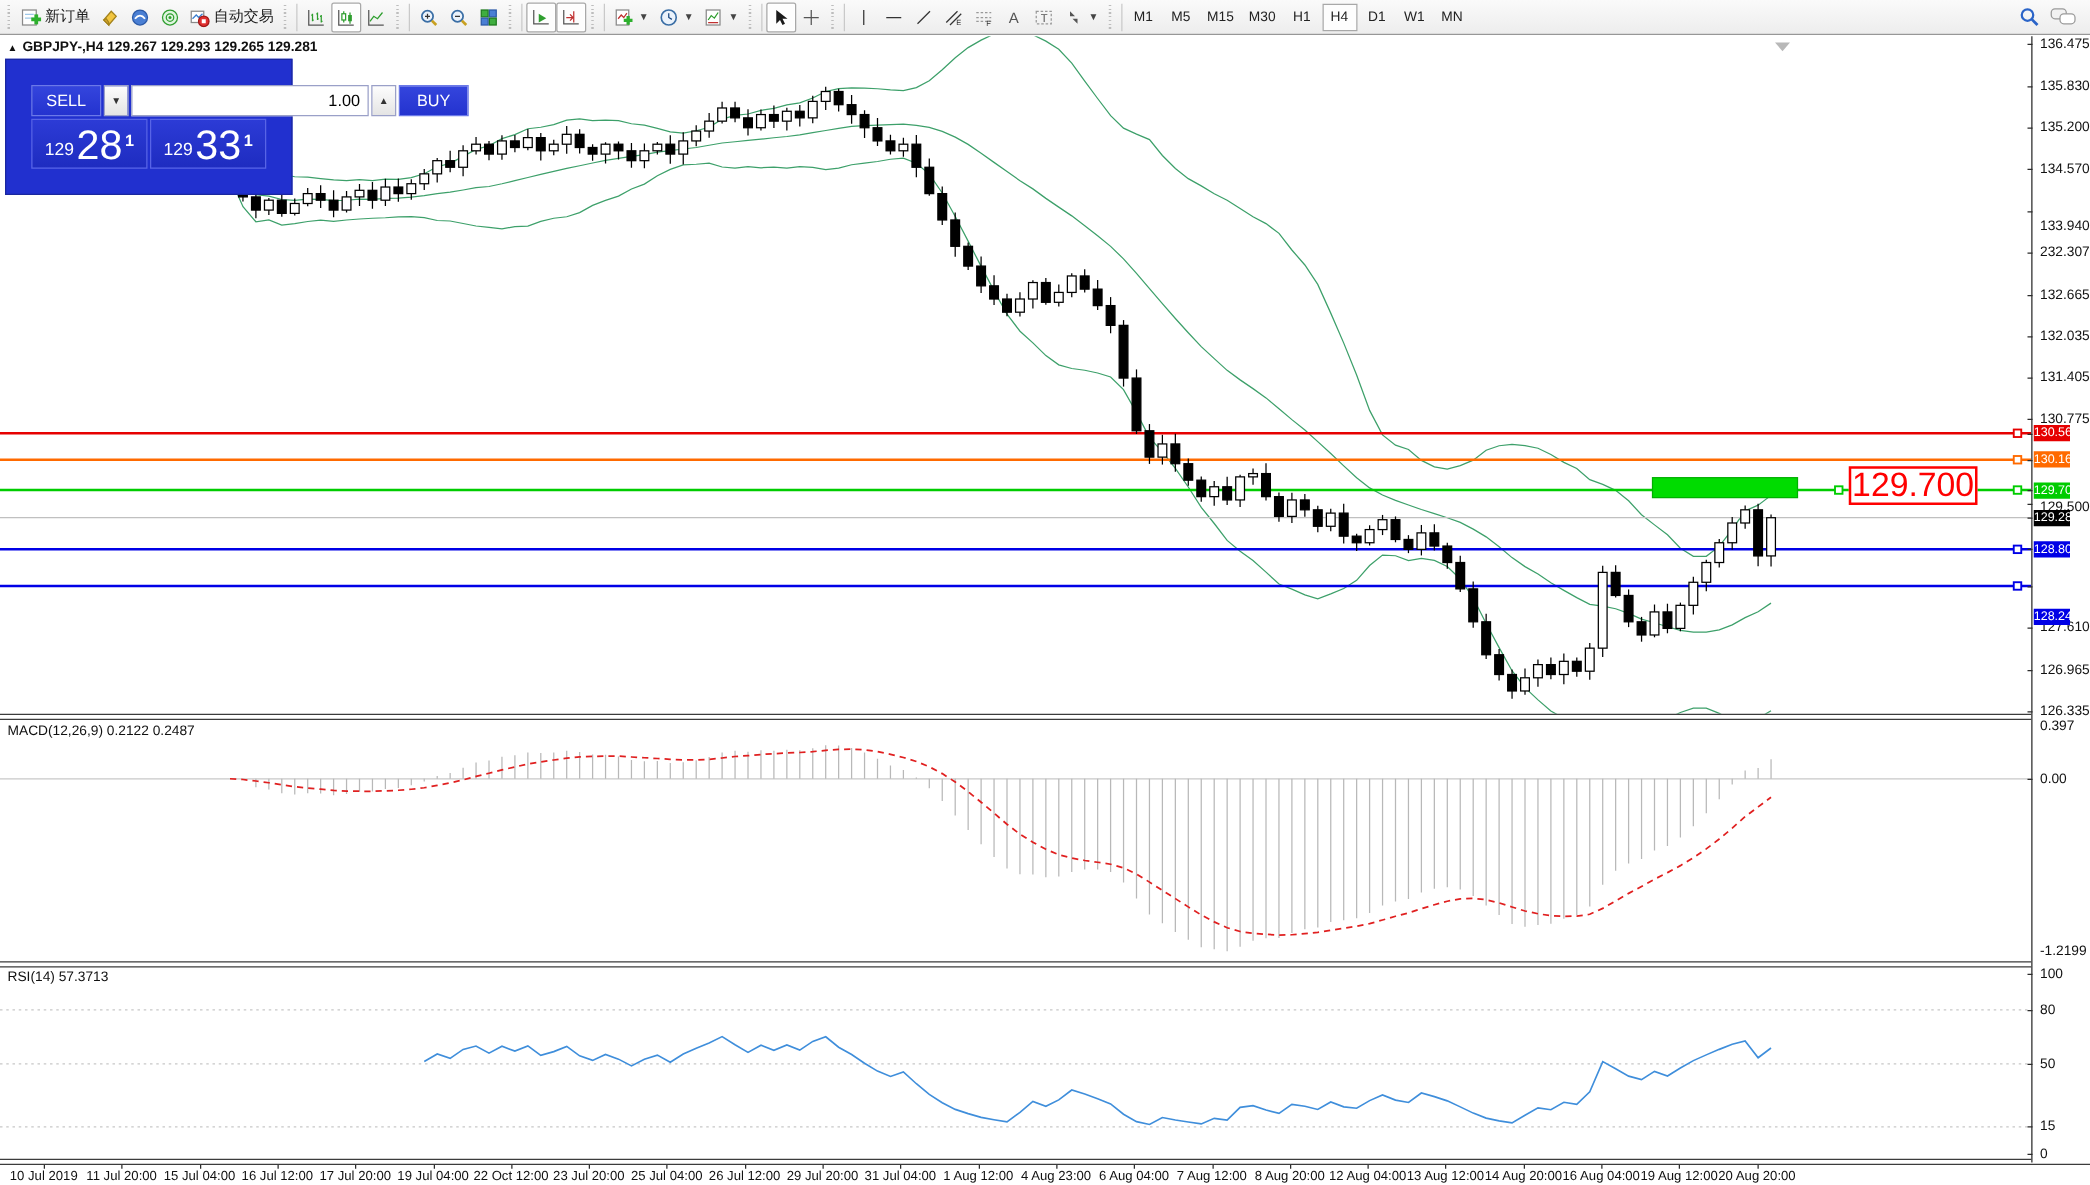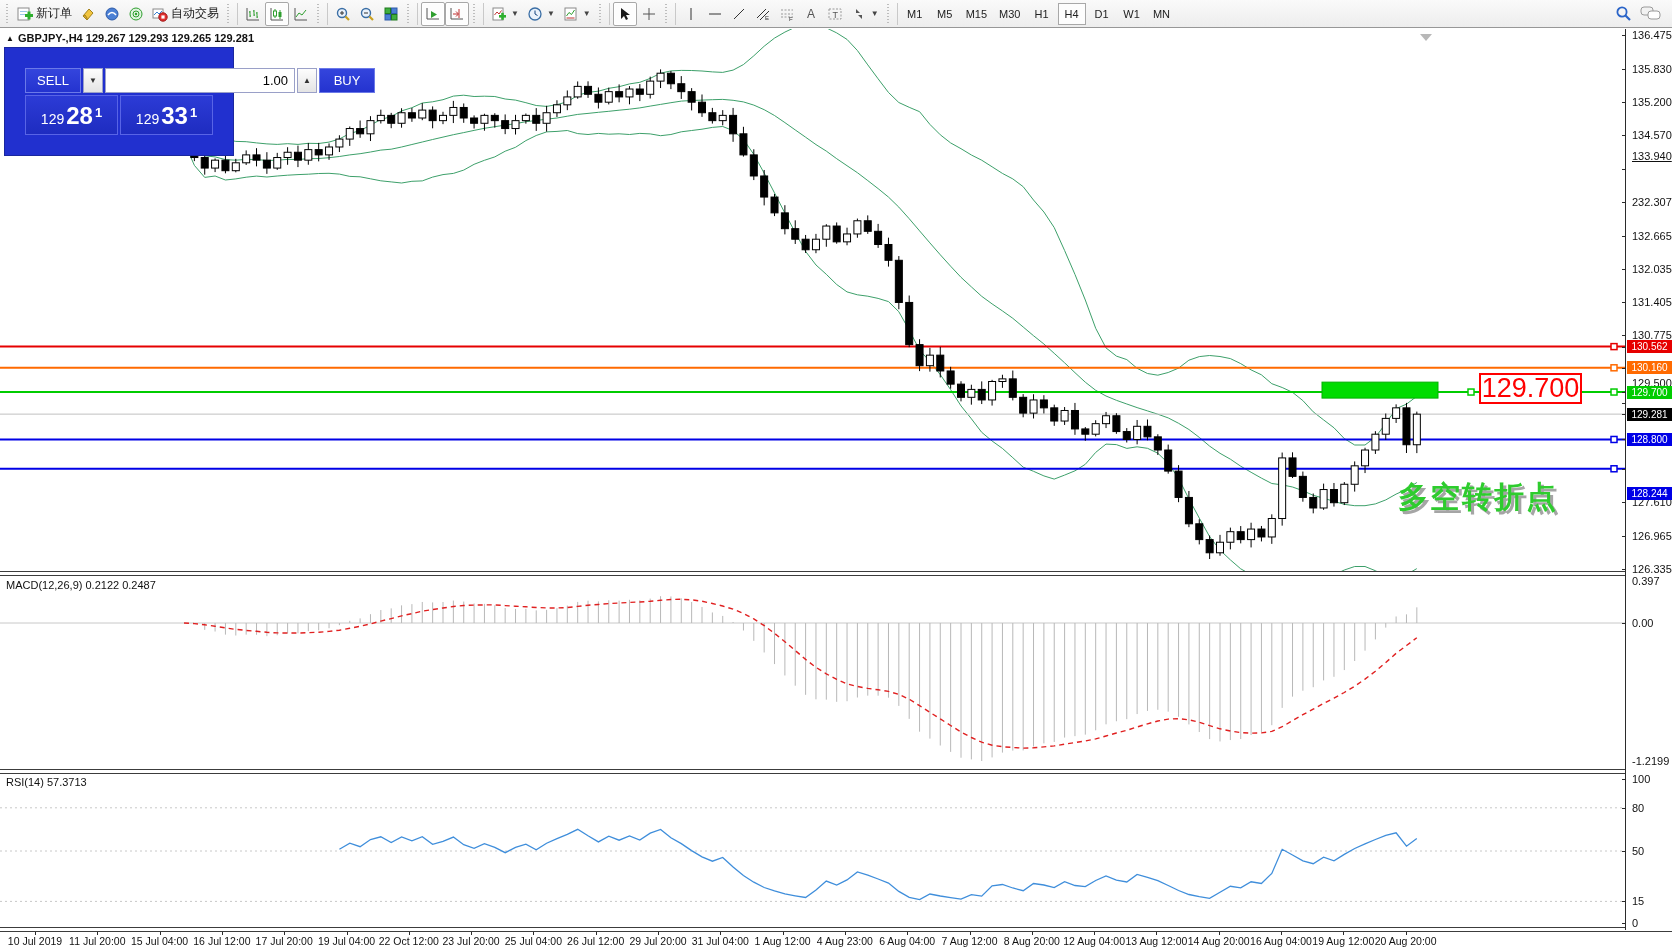--- a/index.html
+++ b/index.html
@@ -30,21 +30,21 @@
   #macd-svg  { position:absolute; left:0; top:547px; width:1625px; height:194px; }
   #rsi-svg   { position:absolute; left:0; top:744px; width:1625px; height:155px; }
   .pane-sep { position:absolute; left:0; width:1672px; height:5px; background:#fff;
               border-top:1px solid #3c3c3c; border-bottom:1px solid #3c3c3c; }
   #sep1 { top:542px; } #sep2 { top:740px; } #sep3 { top:898px; }
 
   #price-axis { position:absolute; left:1625px; top:0; width:47px; height:901px;
                 border-left:1px solid #2b2b2b; background:#fff; }
   .ptick { position:absolute; left:-4px; width:4px; height:1px; background:#2b2b2b; }
   .plab  { position:absolute; left:6px; font-size:11px; color:#111; white-space:nowrap; }
-  .ptag  { position:absolute; left:1px; width:45px; height:13px; line-height:13px;
+  .ptag  { position:absolute; left:1px; width:29px; height:13px; line-height:13px;
            font-size:10px; color:#fff; text-align:center; white-space:nowrap; }
 
   #time-axis { position:absolute; left:0; top:903px; width:1672px; height:16px; background:#fff; }
   .tlab { position:absolute; top:3px; font-size:10.5px; color:#111; white-space:nowrap;
           transform:translateX(-50%); }
   .ttick { position:absolute; top:0; width:1px; height:3px; background:#2b2b2b; }
 
   #symbol-info { position:absolute; left:6px; top:3px; font-size:11px; font-weight:bold;
                  color:#111; display:flex; align-items:center; gap:4px; z-index:5; }
   #symbol-info .tri { font-size:8px; }
@@ -61,21 +61,21 @@
              color:#fff; font-size:13px; }
   .tw-spin { flex:0 0 20px; background:linear-gradient(#fdfdfd,#e4e4e4); border:1px solid #9aa0c8;
              display:flex; align-items:center; justify-content:center; font-size:8px; color:#333; }
   #tw-vol { flex:1; border:1px solid #9aa0c8; font-size:13px; text-align:right; padding:0 6px;
             font-family:"Liberation Sans",sans-serif; }
   #tw-row2 { display:flex; margin-top:2px; gap:2px; height:40px; }
   .tw-price { flex:1; display:flex; align-items:flex-end; justify-content:center; gap:2px;
               background:linear-gradient(#2c3bd6,#1e2cc0); border:1px solid #5864e6;
               color:#fff; padding-bottom:3px; }
   .tw-price .sm { font-size:14px; line-height:24px; }
-  .tw-price .bg { font-size:24px; font-weight:bold; line-height:30px; }
+  .tw-price .bg { font-size:33px; font-weight:normal; line-height:30px; }
   .tw-price .sup { font-size:13px; font-weight:bold; line-height:34px; align-self:flex-start; }
 
   
   #level-box { position:absolute; left:1479px; top:344px; width:103px; height:31px; z-index:6;
                background:#fff; border:2px solid #f00; color:#f00; font-size:27px;
                display:flex; align-items:center; justify-content:center; }
   #turning-note { position:absolute; left:1398px; top:448px; z-index:6; font-size:30px;
                   font-weight:bold; color:#2ecc2e; text-shadow:3px 3px 0 #a5a5a5; letter-spacing:2px; }
 
   svg text { font-family:"Liberation Sans", sans-serif; }
@@ -710,33 +710,33 @@
   <div id="price-axis">
       <div class="ptick" style="top: 6px;"></div>
       <div class="plab" style="top: 0px;">136.475</div>
       <div class="ptick" style="top: 39.9915px;"></div>
       <div class="plab" style="top: 33.9915px;">135.830</div>
       <div class="ptick" style="top: 73.1925px;"></div>
       <div class="plab" style="top: 67.1925px;">135.200</div>
       <div class="ptick" style="top: 106.394px;"></div>
       <div class="plab" style="top: 100.394px;">134.570</div>
       <div class="ptick" style="top: 139.594px;"></div>
-      <div class="plab" style="top: 121px; text-decoration: underline;">133.940</div>
+      <div class="plab" style="top: 146px;">133.940</div>
       <div class="ptick" style="top: 172.795px;"></div>
       <div class="plab" style="top: 166.795px;">232.307</div>
       <div class="ptick" style="top: 206.787px;"></div>
       <div class="plab" style="top: 200.787px;">132.665</div>
       <div class="ptick" style="top: 239.988px;"></div>
       <div class="plab" style="top: 233.988px;">132.035</div>
       <div class="ptick" style="top: 273.189px;"></div>
       <div class="plab" style="top: 267.189px;">131.405</div>
       <div class="ptick" style="top: 306.39px;"></div>
       <div class="plab" style="top: 300.39px;">130.775</div>
       <div class="ptick" style="top: 373.582px;"></div>
-      <div class="plab" style="top: 348px;">129.500</div>
+      <div class="plab" style="top: 371px;">129.500</div>
       <div class="ptick" style="top: 473.185px;"></div>
       <div class="plab" style="top: 467.185px;">127.610</div>
       <div class="ptick" style="top: 507.177px;"></div>
       <div class="plab" style="top: 501.177px;">126.965</div>
       <div class="ptick" style="top: 540.378px;"></div>
       <div class="plab" style="top: 534.378px;">126.335</div>
       <div class="ptick" style="top: 317.615px;"></div>
       <div class="ptag" style="top: 311.115px; background: rgb(230, 0, 0);">130.562</div>
       <div class="ptick" style="top: 338.8px;"></div>
       <div class="ptag" style="top: 332.3px; background: rgb(255, 106, 0);">130.160</div>
@@ -836,14 +836,13 @@
         <span class="bg">33</span>
         <span class="sup">1</span>
       </div>
     </div>
   </div>
 
   <div class="legend" id="macd-legend">MACD(12,26,9) 0.2122 0.2487</div>
   <div class="legend" id="rsi-legend">RSI(14) 57.3713</div>
 
   <div id="level-box">129.700</div>
-  <div id="turning-note">多空转折点</div>
 </div>
 
 </body></html>

